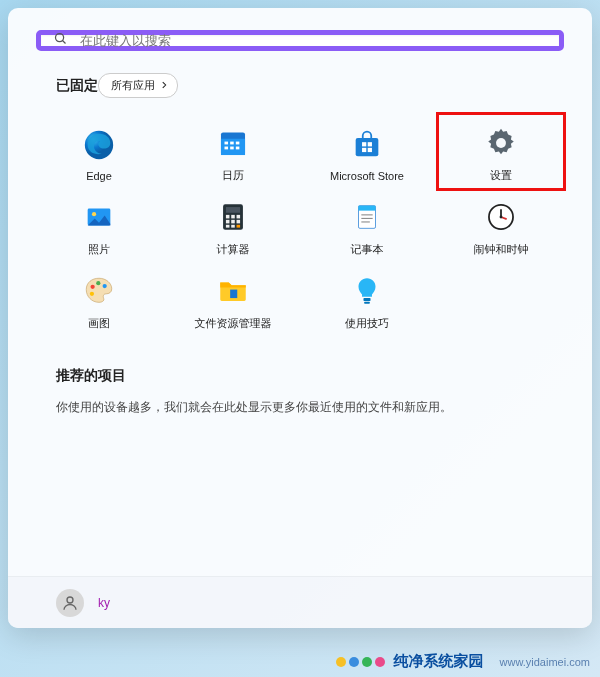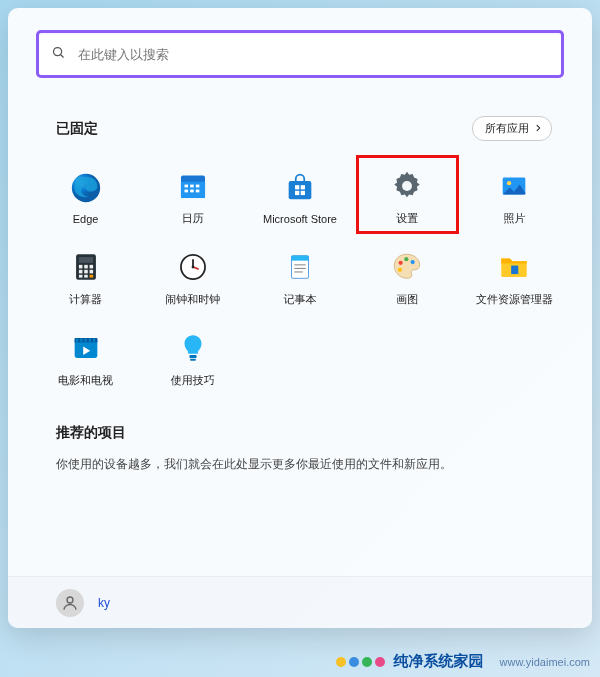--- a/index.html
+++ b/index.html
@@ -18,65 +18,64 @@
     left: 8px;
     width: 584px;
     height: 620px;
     background: rgba(250, 252, 254, 0.97);
     border-radius: 10px;
     box-shadow: 0 8px 30px rgba(0,0,0,0.15);
     display: flex;
     flex-direction: column;
   }
   .search-bar {
-    margin: 22px 28px 16px 28px;
-    height: 48px;
+    margin: 22px 28px 0 28px;
+    height: 21px;
     background: #fff;
-    border: 3px solid #8b5cf6;
+    border: 5px solid #8b5cf6;
     border-radius: 5px;
     display: flex;
     align-items: center;
     padding: 0 12px;
     box-shadow: inset 0 1px 2px rgba(0,0,0,0.05);
   }
   .search-bar .icon { color: #555; flex-shrink:0; }
   .search-bar input {
     border: none;
     outline: none;
     background: transparent;
     margin-left: 10px;
     font-size: 13px;
     color: #333;
     width: 100%;
   }
   .search-bar input::placeholder { color: #777; }
   .section-header {
     display: flex;
-    justify-content: space-between;
     align-items: center;
     margin: 22px 40px 12px 48px;
   }
   .section-title { font-size: 14px; font-weight: 600; color: #222; }
   .all-apps-btn {
     font-size: 11px;
     color: #222;
     background: #fff;
     border: 1px solid #ccc;
     border-radius: 12px;
     padding: 4px 8px 4px 12px;
     display: flex;
     align-items: center;
     cursor: pointer;
   }
   .all-apps-btn .chev { margin-left: 4px; }
   .pinned-grid {
     margin: 8px 24px 0 24px;
     display: grid;
-    grid-template-columns: repeat(5, 1fr);
-    row-gap: 10px;
+    grid-template-columns: repeat(4, 1fr);
+    row-gap: 3px;
   }
   .app-tile {
     display: flex;
     flex-direction: column;
     align-items: center;
     justify-content: center;
     padding: 6px 2px;
     border-radius: 6px;
     cursor: pointer;
     position: relative;
@@ -123,21 +122,21 @@
   .user .avatar {
     width: 28px;
     height: 28px;
     border-radius: 50%;
     background: #d8d8d8;
     display: flex;
     align-items: center;
     justify-content: center;
     color: #666;
   }
-  .user .name { margin-left: 14px; font-size: 12px; color: #1d4ed8; }
+  .user .name { margin-left: 14px; font-size: 12px; color: #a21caf; }
   .watermark {
     position: absolute;
     bottom: 6px;
     right: 10px;
     display: flex;
     align-items: center;
     font-size: 15px;
     color: #0a4fa0;
   }
   .watermark .sub { font-size: 11px; color: #5a80b0; margin-left: 4px; padding-left: 12px; }
@@ -264,45 +263,45 @@
             </g>
             <rect x="29" y="35" width="5" height="4" fill="#ff9800"></rect>
           </svg>
       </div>
       <div class="label">计算器</div>
     </div>
 
     <div class="app-tile">
       <div class="icon-box">
         <svg width="34" height="34" viewBox="0 0 48 48">
-            <circle cx="24" cy="24" r="17" fill="#fff" stroke="#222" stroke-width="2.5"></circle>
-            <line x1="24" y1="24" x2="24" y2="13" stroke="#222" stroke-width="2.5"></line>
-            <line x1="24" y1="24" x2="32" y2="27" stroke="#d32f2f" stroke-width="2.5"></line>
-            <circle cx="24" cy="24" r="2" fill="#222"></circle>
-          </svg>
-      </div>
-      <div class="label">闹钟和时钟</div>
-    </div>
-
-    <div class="app-tile">
-      <div class="icon-box">
-        <svg width="34" height="34" viewBox="0 0 48 48">
             <rect x="12" y="8" width="24" height="32" rx="2" fill="#fff" stroke="#1976d2" stroke-width="1"></rect>
             <rect x="12" y="8" width="24" height="7" fill="#29b6f6"></rect>
             <line x1="16" y1="21" x2="32" y2="21" stroke="#888" stroke-width="1.5"></line>
             <line x1="16" y1="26" x2="32" y2="26" stroke="#888" stroke-width="1.5"></line>
             <line x1="16" y1="31" x2="28" y2="31" stroke="#888" stroke-width="1.5"></line>
           </svg>
       </div>
       <div class="label">记事本</div>
     </div>
 
     <div class="app-tile">
       <div class="icon-box">
         <svg width="34" height="34" viewBox="0 0 48 48">
+            <circle cx="24" cy="24" r="17" fill="#fff" stroke="#222" stroke-width="2.5"></circle>
+            <line x1="24" y1="24" x2="24" y2="13" stroke="#222" stroke-width="2.5"></line>
+            <line x1="24" y1="24" x2="32" y2="27" stroke="#d32f2f" stroke-width="2.5"></line>
+            <circle cx="24" cy="24" r="2" fill="#222"></circle>
+          </svg>
+      </div>
+      <div class="label">闹钟和时钟</div>
+    </div>
+
+    <div class="app-tile">
+      <div class="icon-box">
+        <svg width="34" height="34" viewBox="0 0 48 48">
             <path d="M24 6c10 0 18 7 18 15 0 5-4 7-8 7-3 0-4 2-4 4s2 4 0 6c-1 1-3 2-6 2C14 40 6 32 6 22S14 6 24 6z" fill="#f5deb3" stroke="#c9a870" stroke-width="1"></path>
             <circle cx="15" cy="18" r="3" fill="#f44336"></circle>
             <circle cx="23" cy="13" r="3" fill="#4caf50"></circle>
             <circle cx="32" cy="17" r="3" fill="#2196f3"></circle>
             <circle cx="14" cy="28" r="3" fill="#ffc107"></circle>
           </svg>
       </div>
       <div class="label">画图</div>
     </div>
 
@@ -310,37 +309,20 @@
       <div class="icon-box">
         <svg width="34" height="34" viewBox="0 0 48 48">
             <path d="M6 12h12l4 4h20v20a2 2 0 01-2 2H8a2 2 0 01-2-2z" fill="#ffca28"></path>
             <path d="M6 12h12l4 4h20v3H6z" fill="#ffb300"></path>
             <rect x="20" y="22" width="10" height="12" fill="#1976d2"></rect>
           </svg>
       </div>
       <div class="label">文件资源管理器</div>
     </div>
 
-    <div class="app-tile">
-      <div class="icon-box">
-        <svg width="34" height="34" viewBox="0 0 48 48">
-            <rect x="8" y="10" width="32" height="28" rx="3" fill="#0288d1"></rect>
-            <rect x="8" y="10" width="32" height="6" fill="#01579b"></rect>
-            <g fill="#0288d1">
-              <rect x="10" y="11" width="3" height="4"></rect>
-              <rect x="16" y="11" width="3" height="4"></rect>
-              <rect x="22" y="11" width="3" height="4"></rect>
-              <rect x="28" y="11" width="3" height="4"></rect>
-              <rect x="34" y="11" width="3" height="4"></rect>
-            </g>
-            <path d="M20 22l10 6-10 6z" fill="#fff"></path>
-          </svg>
-      </div>
-      <div class="label">电影和电视</div>
-    </div>
 
     <div class="app-tile">
       <div class="icon-box">
         <svg width="34" height="34" viewBox="0 0 48 48">
             <path d="M24 6c7 0 12 5 12 12 0 5-3 8-5 11v3H17v-3c-2-3-5-6-5-11 0-7 5-12 12-12z" fill="#29b6f6"></path>
             <rect x="19" y="34" width="10" height="4" rx="1" fill="#0277bd"></rect>
             <rect x="20" y="39" width="8" height="3" rx="1" fill="#0277bd"></rect>
           </svg>
       </div>
       <div class="label">使用技巧</div>

